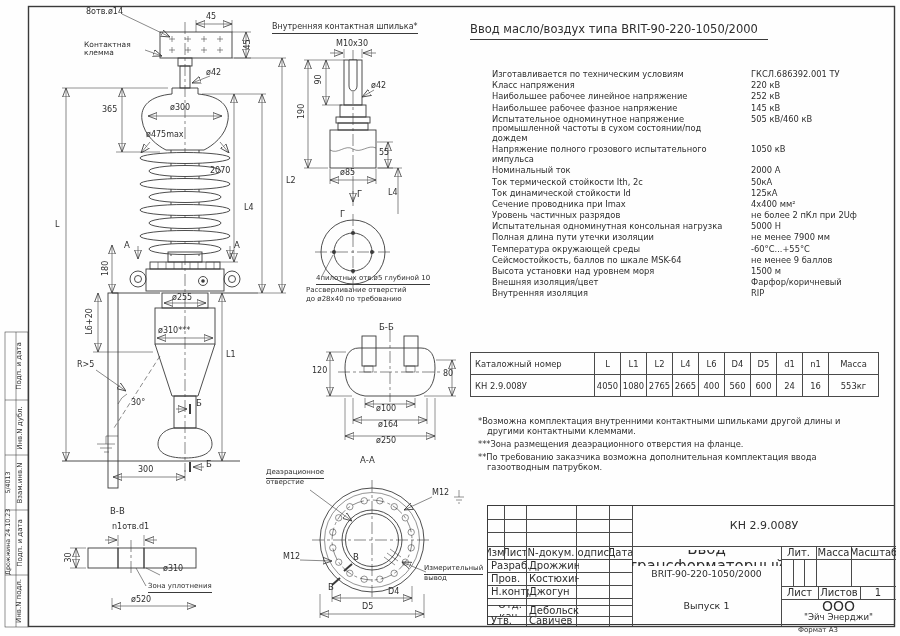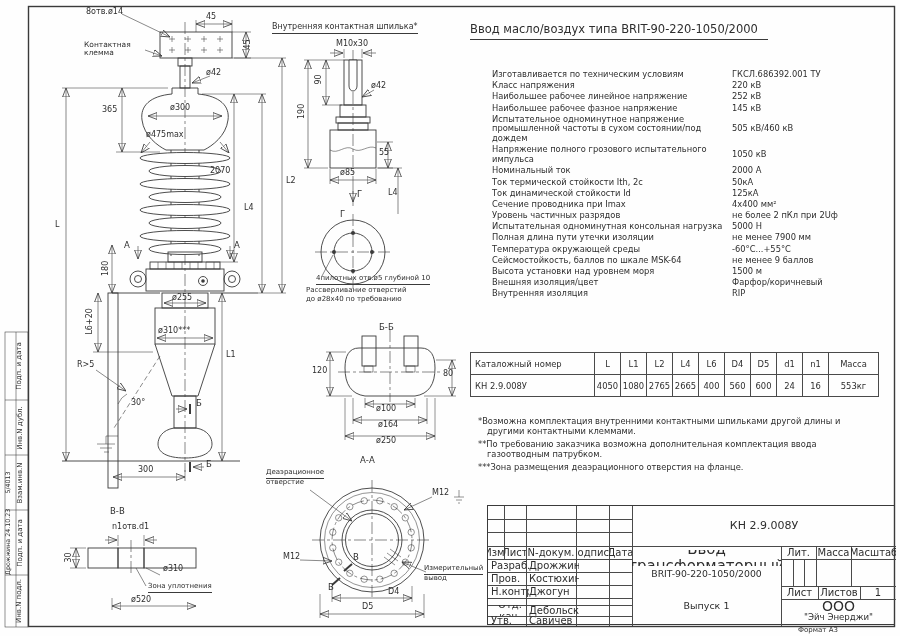--- a/index.html
+++ b/index.html
@@ -21,21 +21,21 @@
   .lbl.s7{font-size:7px;}
   .lbl.s75{font-size:7.5px;}
   .lbl.s85{font-size:8.5px;}
   .lbl.wrap{white-space:normal;}
   .rot{transform:rotate(-90deg);transform-origin:center;text-align:center;}
   .ul{border-bottom:.8px solid #3a3a3a;padding-bottom:1px;}
   
   #hdr-title{position:absolute;left:470px;top:22px;width:298px;font-size:11.5px;
              border-bottom:1px solid #3a3a3a;padding-bottom:3px;}
   #specs{position:absolute;left:492px;top:70px;width:394px;font-size:8.3px;}
-  .spec-row{display:flex;align-items:center;margin-bottom:1.4px;}
+  .spec-row{display:flex;align-items:flex-start;margin-bottom:1.4px;gap:19px;}
   .spec-l{flex:0 0 240px;line-height:1.18;}
   .spec-v{flex:1;line-height:1.18;}
   
   #params{position:absolute;left:470px;top:352px;border-collapse:collapse;}
   #params th,#params td{border:1px solid #4a4a4a;font-weight:normal;font-size:8.4px;
        text-align:center;padding:0 1px;height:21px;}
   #params th:first-child,#params td:first-child{text-align:left;padding-left:4px;}
   
   #notes{position:absolute;left:478px;top:417px;width:402px;font-size:8.3px;}
   .note{padding-left:9px;text-indent:-9px;margin-bottom:3px;line-height:1.2;}
@@ -471,22 +471,22 @@
     <td>600</td>
     <td>24</td>
     <td>16</td>
     <td>553кг</td>
   </tr>
 </tbody>
     </table>
 
 <div id="notes">
   <div class="note">*Возможна комплектация внутренними  контактными шпильками другой длины и другими контактными клеммами.</div>
+  <div class="note">***Зона размещения деаэрационного отверстия на фланце.</div>
   <div class="note">**По требованию заказчика возможна  дополнительная комплектация ввода газоотводным патрубком.</div>
-  <div class="note">***Зона размещения деаэрационного отверстия на фланце.</div>
 </div>
 
 <div id="tb">
   <div class="vl" style="left:16px;top:0;height:53px"></div>
   <div class="vl" style="left:38px;top:0;height:120px"></div>
   <div class="vl" style="left:88px;top:0;height:120px"></div>
   <div class="vl" style="left:121px;top:0;height:120px"></div>
   <div class="vl" style="left:144px;top:0;height:120px"></div>
   <div class="hl" style="left:0;top:13px;width:144px"></div>
   <div class="hl" style="left:0;top:26px;width:144px"></div>

